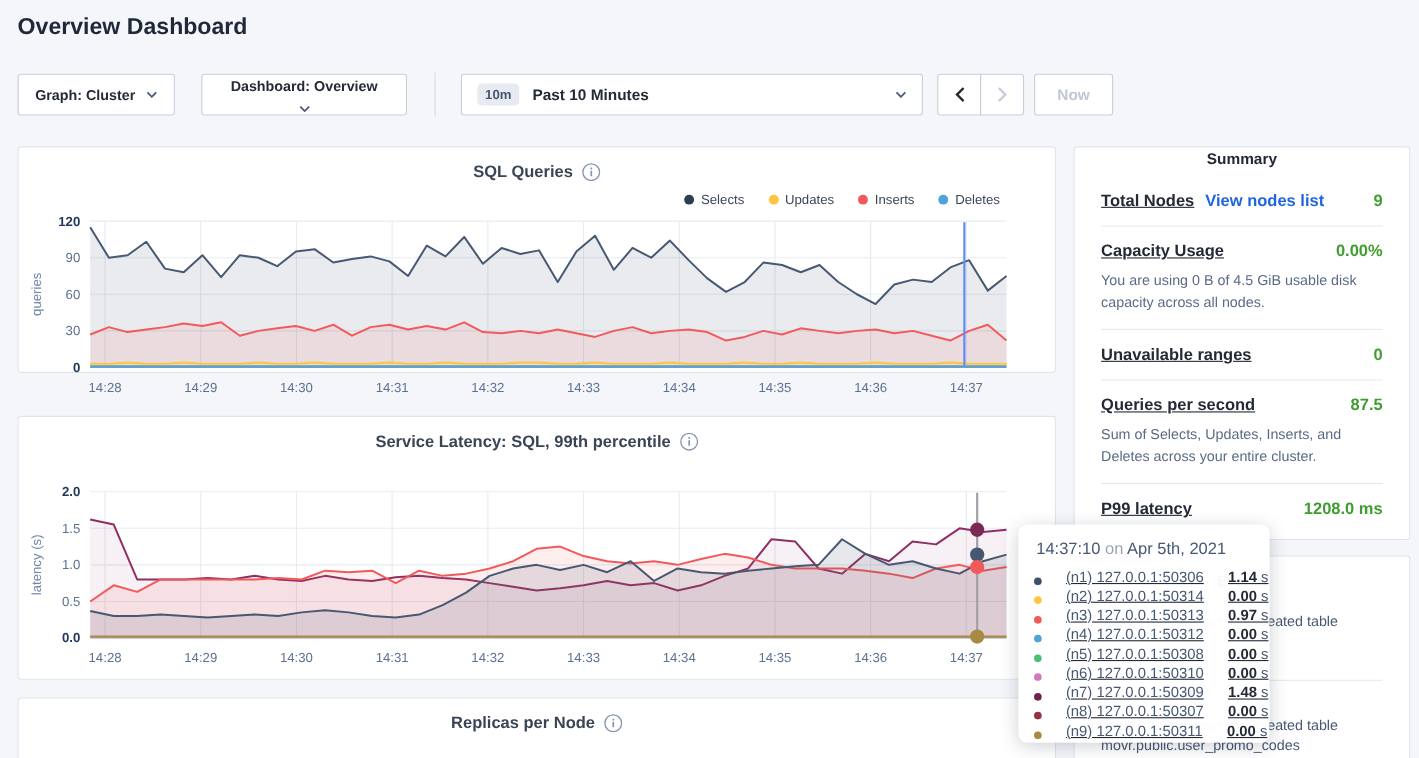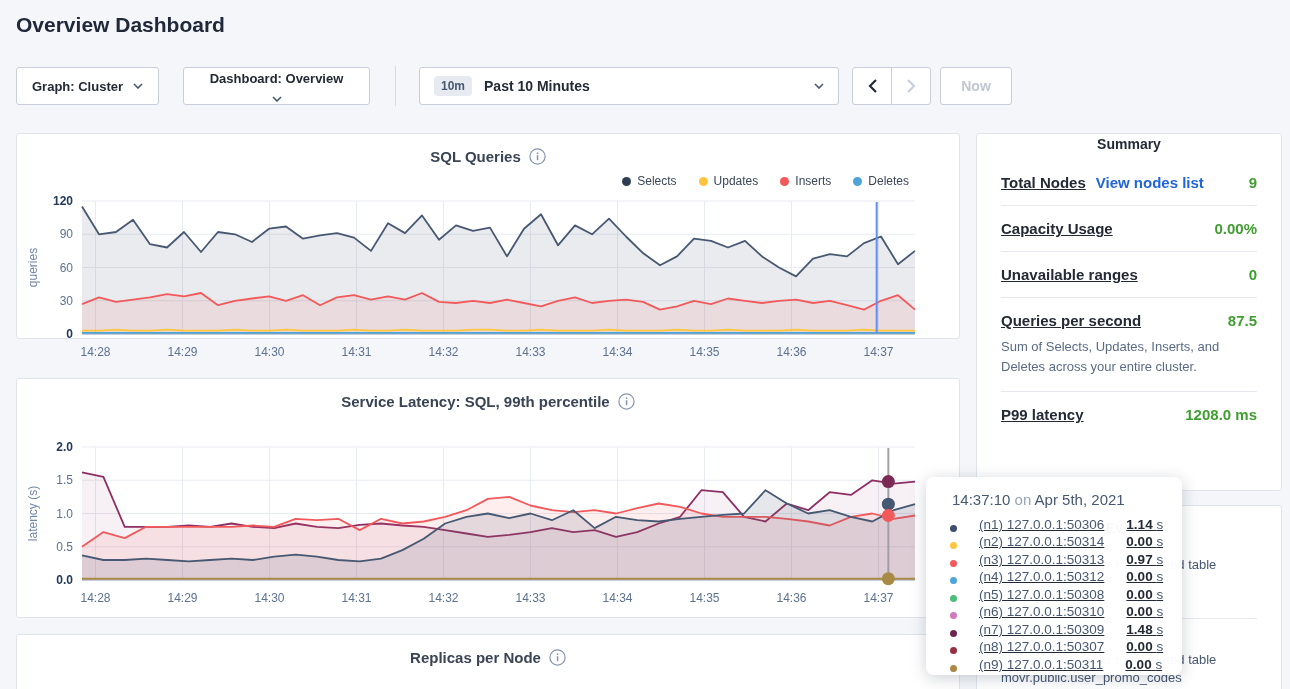--- a/index.html
+++ b/index.html
@@ -38,23 +38,23 @@
   .sum-label{font-size:15px;font-weight:bold;color:#242a35;text-decoration:underline;}
   .sum-link{font-size:15px;font-weight:bold;cursor:pointer;flex:1;}
   .sum-value{margin-left:auto;font-size:15px;font-weight:bold;}
   .sum-desc{font-size:13px;color:#5a6b85;line-height:20px;margin-top:8px;}
   .sum-div{border-top:1px solid #e6e9ef;margin-top:14px;}
   
   .events-title{text-align:center;font-size:14px;font-weight:bold;color:#242a35;}
   .event-item{font-size:13px;color:#475872;line-height:18px;margin-top:20px;min-height:58px;}
   .event-div{border-top:1px solid #e6e9ef;margin-top:4px;padding-top:12px;}
   
-  #chart-tooltip{left:926px;top:477px;width:256px;height:198px;z-index:50;
+  #chart-tooltip{left:926px;top:477px;width:228px;height:198px;z-index:50;
     background:rgba(255,255,255,.97);border-radius:8px;box-shadow:0 3px 16px rgba(32,42,63,.22);
-    padding:12px 24px;box-sizing:border-box;}
+    padding:12px 14px;box-sizing:border-box;}
   .tt-head{font-size:15px;color:#475872;margin:2px 0 6px 2px;}
   .tt-on{color:#99a3b8;}
   .tt-row{display:flex;align-items:flex-end;gap:22px;height:17.5px;text-decoration:underline;}
   .tt-dot{width:7px;height:7px;border-radius:50%;flex:none;}
   .tt-addr{font-size:13.5px;color:#475872;flex:1;white-space:nowrap;}
   .tt-val{font-size:13.5px;font-weight:bold;color:#242a35;width:44px;text-align:left;white-space:nowrap;}
   .tt-unit{font-weight:normal;color:#475872;}
   .icon-info{flex:none;}
 </style>
 </head>
@@ -238,20 +238,21 @@
   <div class="sum-row">
     <span class="sum-label">Total Nodes</span>
     <span class="sum-link" style="color: rgb(32, 101, 221);">View nodes list</span>
     <span class="sum-value" style="color: rgb(63, 158, 47);">9</span>
   </div>
   <div class="sum-div"></div>
   <div class="sum-row">
     <span class="sum-label">Capacity Usage</span>
     <span class="sum-value" style="color: rgb(63, 158, 47);">0.00%</span>
   </div>
+  <div class="sum-desc">You are using 0 B of 4.5 GiB usable disk capacity across all nodes.</div>
   <div class="sum-div"></div>
   <div class="sum-row">
     <span class="sum-label">Unavailable ranges</span>
     <span class="sum-value" style="color: rgb(63, 158, 47);">0</span>
   </div>
   <div class="sum-div"></div>
   <div class="sum-row">
     <span class="sum-label">Queries per second</span>
     <span class="sum-value" style="color: rgb(63, 158, 47);">87.5</span>
   </div>

